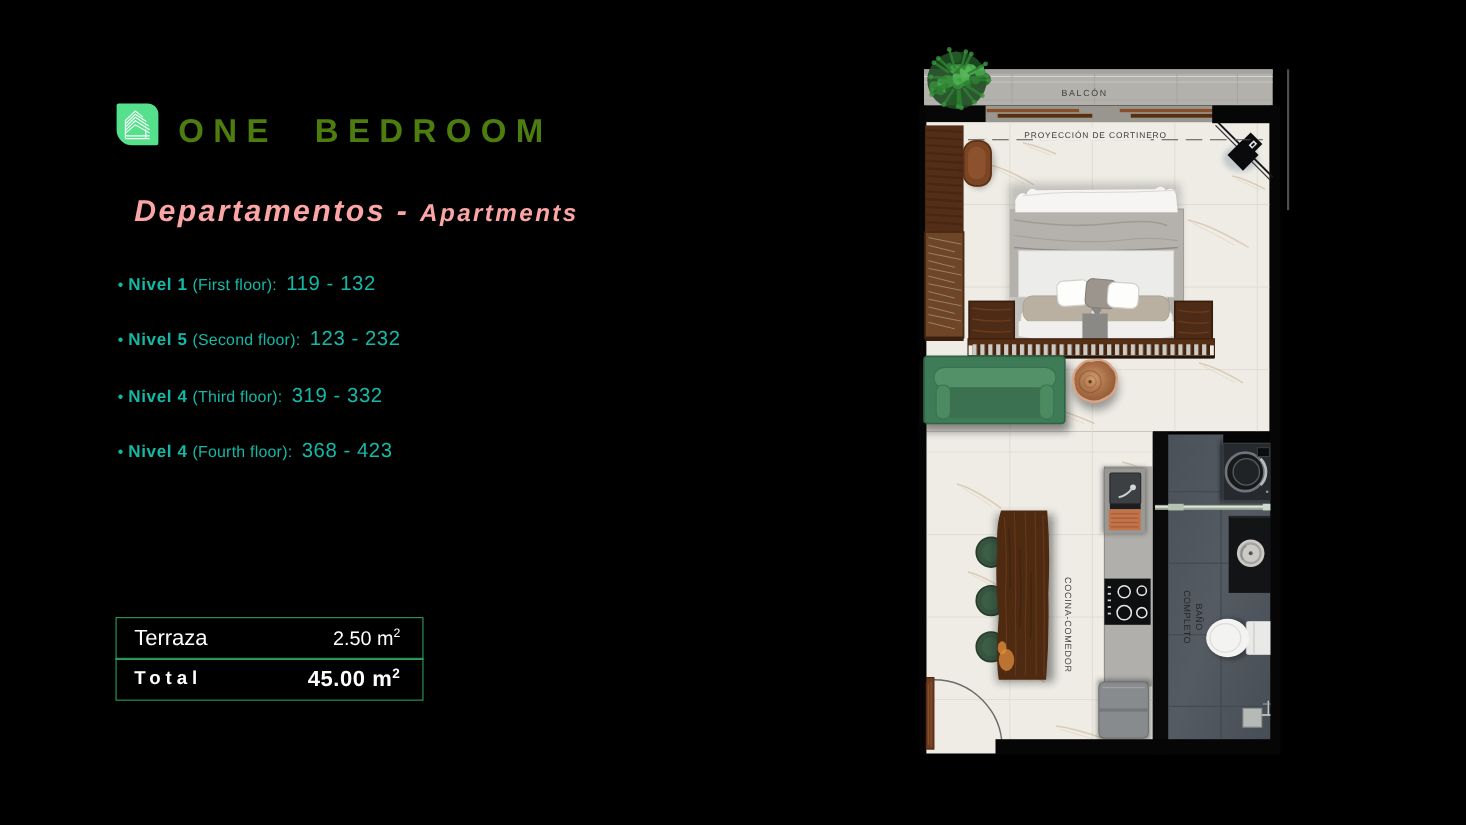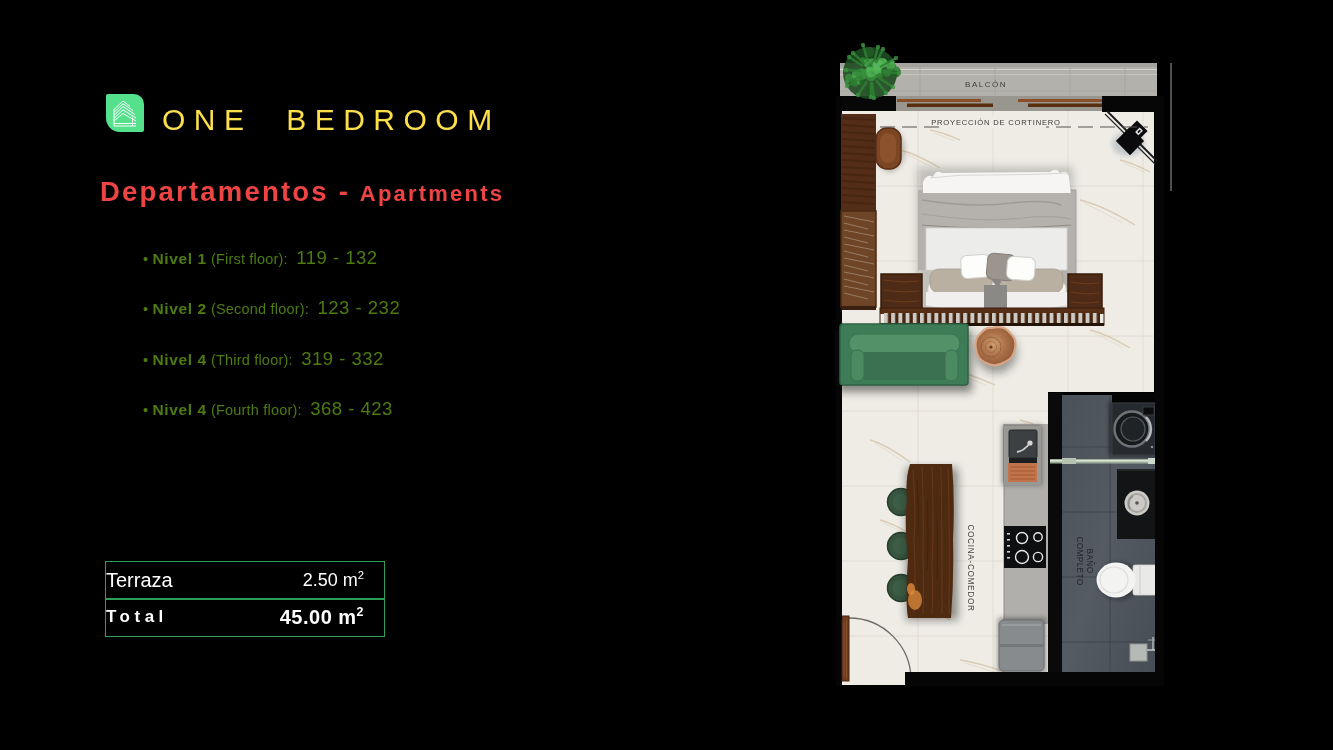--- a/index.html
+++ b/index.html
@@ -1,28 +1,28 @@
 <!DOCTYPE html>
 <html><head>
 <meta charset="utf-8">
 <style>
   html,body{margin:0;padding:0;background:#000;width:1333px;height:750px;overflow:hidden;}
   body{font-family:"Liberation Sans",sans-serif;position:relative;}
   .abs{position:absolute;}
   #logo{left:106px;top:94px;width:38px;height:38px;background:#55e18c;border-radius:2px 10px 2px 14px;}
-  #onebr{left:162px;top:103px;color:#fde047;font-size:30px;font-weight:normal;letter-spacing:8.5px;}
-  #dept{left:100px;top:176px;color:#ef4444;}
+  #onebr{left:162px;top:103px;color:#4d7c0f;font-size:30px;font-weight:bold;letter-spacing:8.5px;}
+  #dept{left:122px;top:176px;color:#fca5a5;font-style:italic;}
   #dept .big{font-size:27.5px;font-weight:bold;letter-spacing:2.2px;}
   #dept .small{font-size:22px;font-weight:bold;letter-spacing:2.2px;}
-  .bullet{left:107px;color:#4d7c0f;font-size:14.5px;letter-spacing:0.2px;margin-left:36px;}
+  .bullet{left:107px;color:#14b8a6;font-size:14.5px;letter-spacing:0.2px;}
   .bullet b{font-size:15.5px;letter-spacing:.6px;}
   .bullet .num{font-size:18.5px;letter-spacing:0.5px;}
   #tbl{left:105px;top:561px;width:280px;color:#fff;}
   .trow{box-sizing:border-box;width:280px;height:38.5px;border:1.5px solid #2d9e57;margin-top:-1.5px;
-        display:flex;align-items:center;justify-content:space-between;padding:0 20px 0 0;}
+        display:flex;align-items:center;justify-content:space-between;padding:0 20px 0 16px;}
   .trow:first-child{margin-top:0;}
   .trow .lab{font-size:20px;}
   .trow .val{font-size:18px;}
   .trow .tot{font-weight:bold;letter-spacing:4.5px;font-size:17px;}
   .trow .totv{font-weight:bold;font-size:20px;letter-spacing:.5px;margin-left:19px;}
   sup{font-size:62%;}
 </style>
 </head>
 <body>
 <svg id="plan" class="abs" style="left:0;top:0" width="1333" height="750" viewBox="0 0 1333 750">
@@ -376,21 +376,21 @@
 <line x1="8" y1="29.5" x2="30" y2="29.5"></line>
 <line x1="8" y1="32" x2="30" y2="32"></line>
 <line x1="8" y1="15" x2="8" y2="32"></line>
 <line x1="26.5" y1="23.5" x2="26.5" y2="32"></line>
 </g>
 </svg>
 </div>
 <div id="onebr" class="abs">ONE&nbsp; BEDROOM</div>
 <div id="dept" class="abs"><span class="big">Departamentos - </span><span class="small">Apartments</span></div>
 <div class="abs bullet" style="top:247px">• <b>Nivel 1</b> (First floor): &nbsp;<span class="num">119 - 132</span></div>
-<div class="abs bullet" style="top:297px">• <b>Nivel 2</b> (Second floor): &nbsp;<span class="num">123 - 232</span></div>
+<div class="abs bullet" style="top:297px">• <b>Nivel 5</b> (Second floor): &nbsp;<span class="num">123 - 232</span></div>
 <div class="abs bullet" style="top:348px">• <b>Nivel 4</b> (Third floor): &nbsp;<span class="num">319 - 332</span></div>
 <div class="abs bullet" style="top:398px">• <b>Nivel 4</b> (Fourth floor): &nbsp;<span class="num">368 - 423</span></div>
 <div id="tbl" class="abs">
 <div class="trow">
       <span class="lab">Terraza</span>
       <span class="val">2.50 m<sup>2</sup></span>
     </div>
 <div class="trow">
       <span class="tot">Total</span>
       <span class="totv">45.00 m<sup>2</sup></span>

